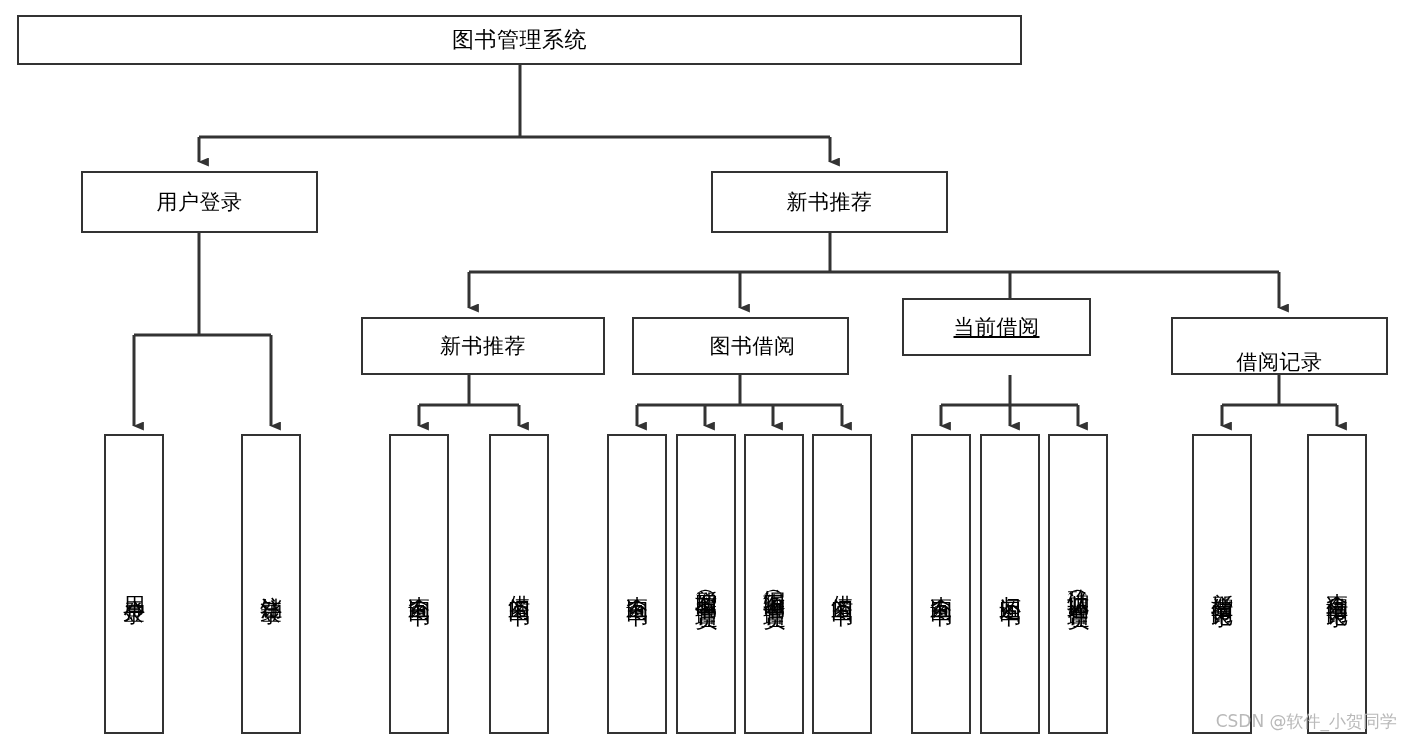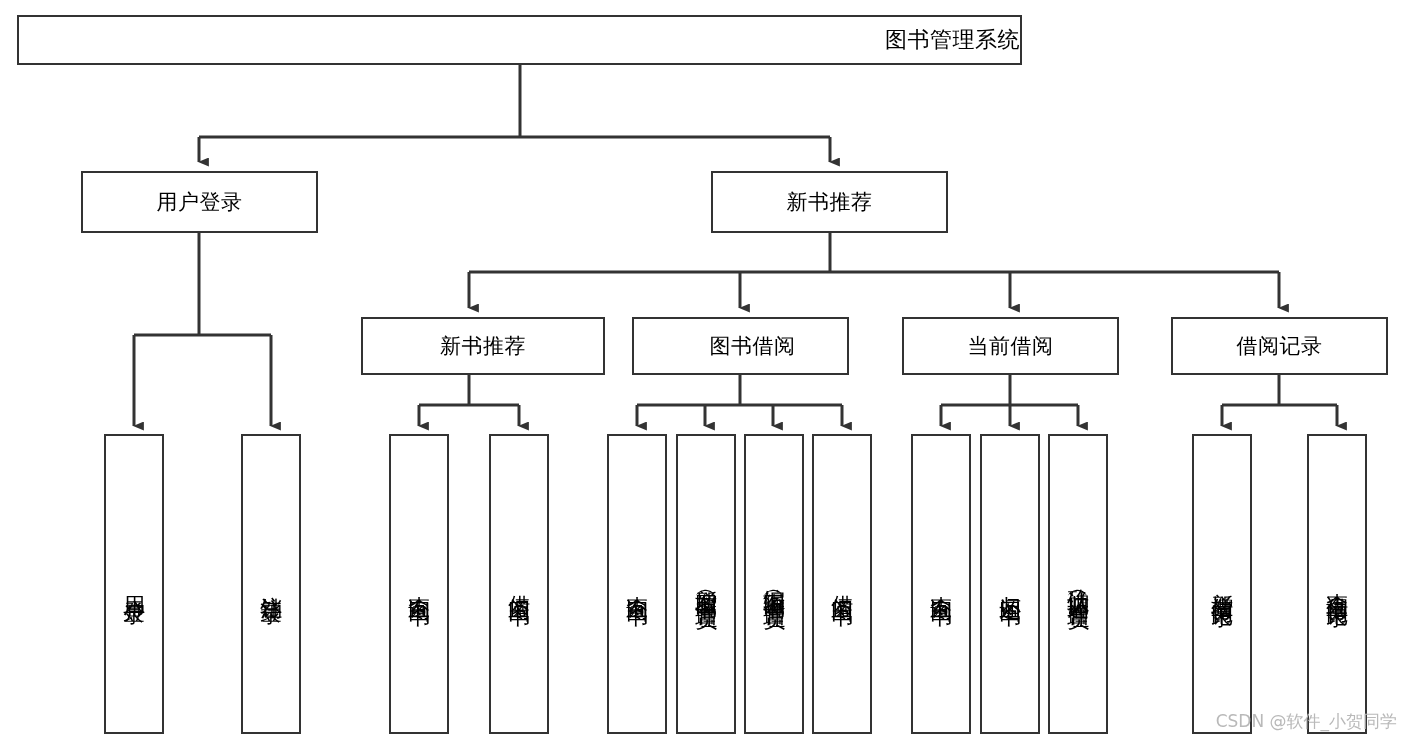--- a/index.html
+++ b/index.html
@@ -125,41 +125,41 @@
       <path d="M 1010 405 L 1010 426" marker-end="url(#arrow)"></path>
       <path d="M 1078 405 L 1078 426" marker-end="url(#arrow)"></path>
 
       <path d="M 1279 375 L 1279 405"></path>
       <path d="M 1222 405 L 1337 405"></path>
       <path d="M 1222 405 L 1222 426" marker-end="url(#arrow)"></path>
       <path d="M 1337 405 L 1337 426" marker-end="url(#arrow)"></path>
     </g>
   </svg>
 
-  <div class="node horiz root" style="left:17px; top:15px; width:1005px; height:50px;justify-content:flex-end;">
+  <div class="node horiz root" style="left:17px; top:15px; width:1005px; height:50px;">
     <span class="label">图书管理系统</span>
   </div>
 
   <div class="node horiz" style="left:81px; top:171px; width:237px; height:62px;">
     <span class="label">用户登录</span>
   </div>
   <div class="node horiz" style="left:711px; top:171px; width:237px; height:62px;">
     <span class="label">新书推荐</span>
   </div>
 
   <div class="node horiz" style="left:361px; top:317px; width:244px; height:58px;">
     <span class="label">新书推荐</span>
   </div>
   <div class="node horiz" style="left:632px; top:317px; width:217px; height:58px;padding-left:24px;">
     <span class="label">图书借阅</span>
   </div>
-  <div class="node horiz" style="left:902px; top:317px; width:217px; height:58px;">
+  <div class="node horiz" style="left:902px; top:298px; width:189px; height:58px;text-decoration:underline;">
     <span class="label">当前借阅</span>
   </div>
-  <div class="node horiz" style="left:1171px; top:317px; width:217px; height:58px;">
+  <div class="node horiz" style="left:1171px; top:317px; width:217px; height:58px;align-items:flex-end;">
     <span class="label">借阅记录</span>
   </div>
 
   <div class="node vert" style="left:104px; top:434px; width:60px; height:300px;">
     <span class="label">用户登录</span>
   </div>
   <div class="node vert" style="left:241px; top:434px; width:60px; height:300px;">
     <span class="label">注销登录</span>
   </div>
 

